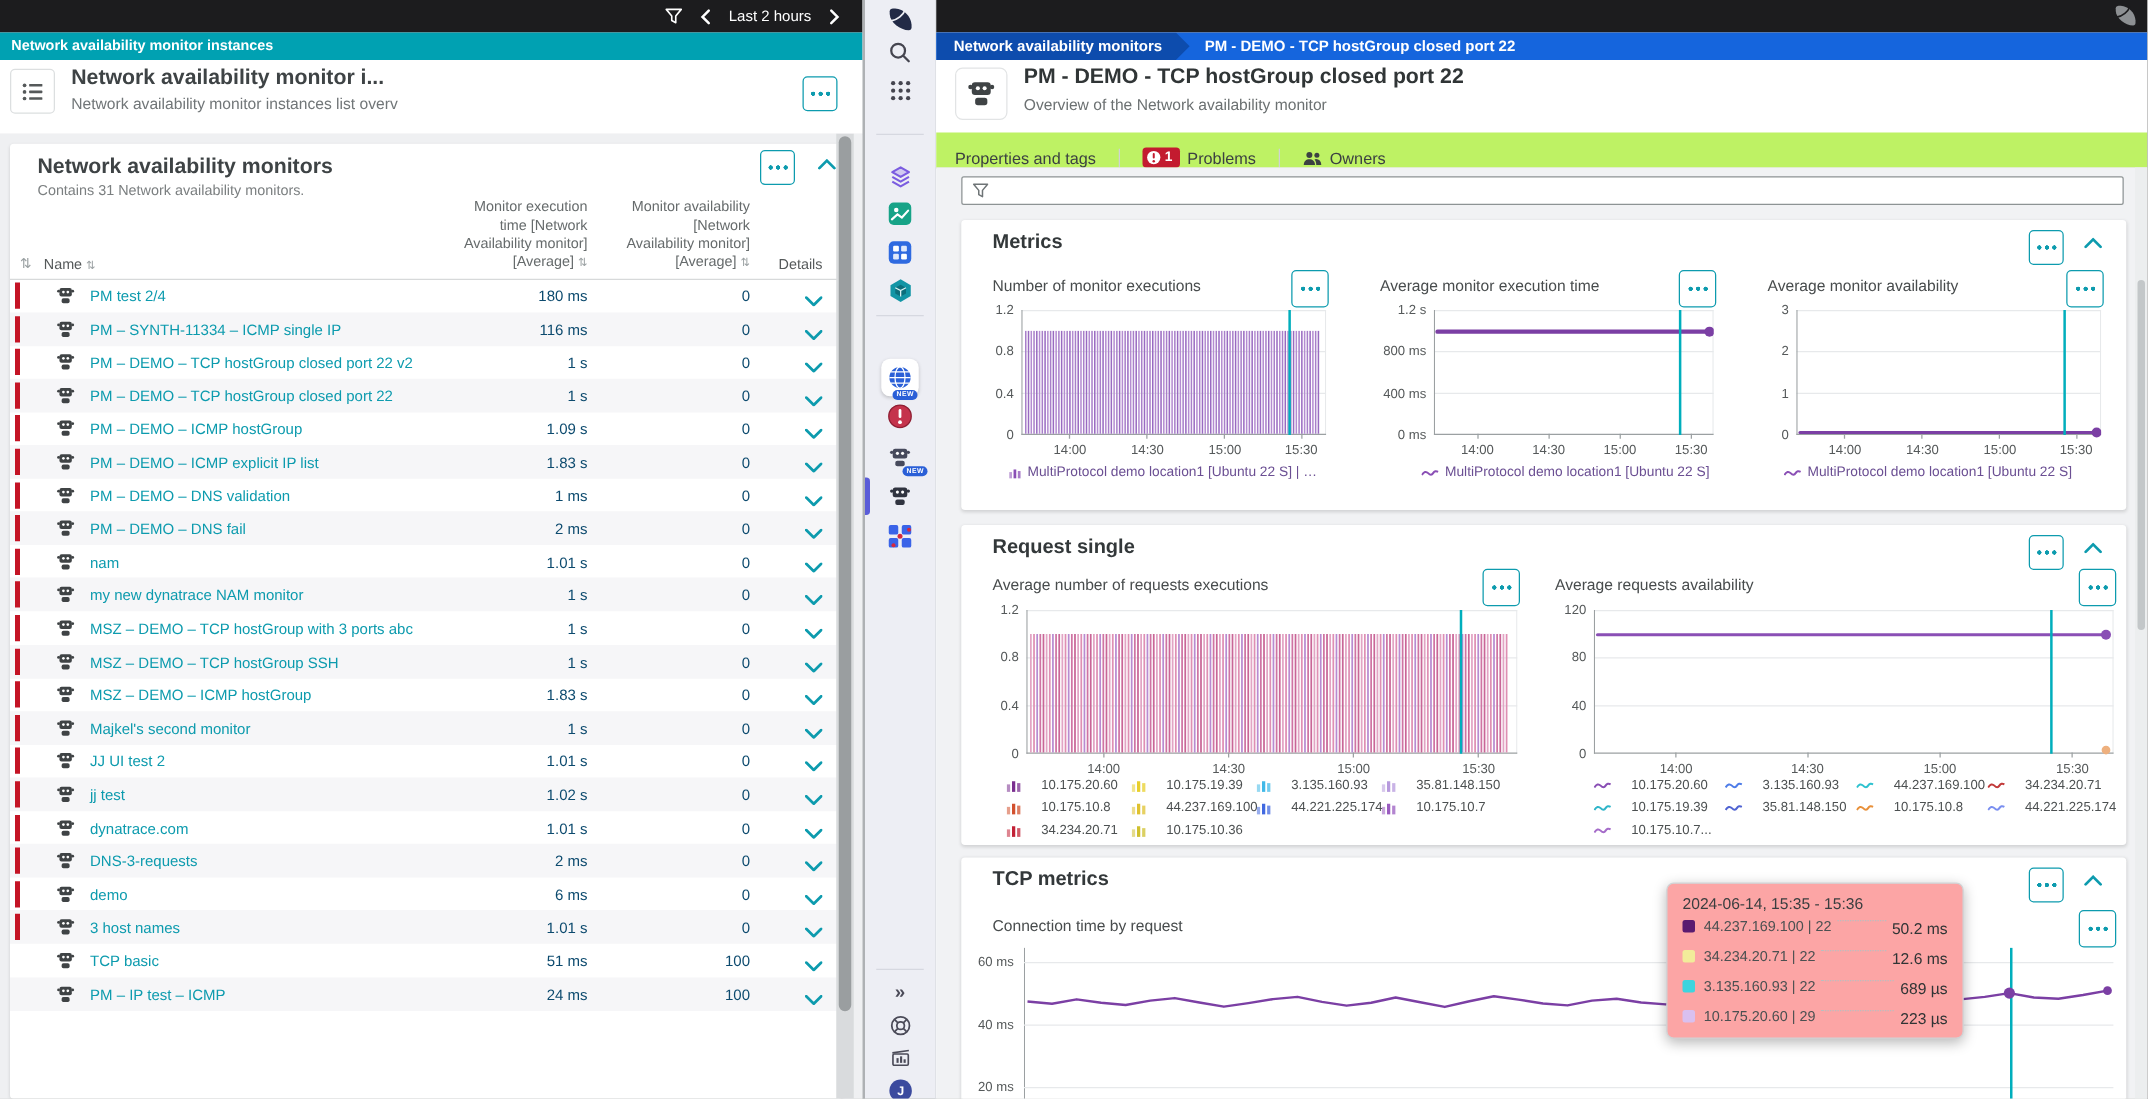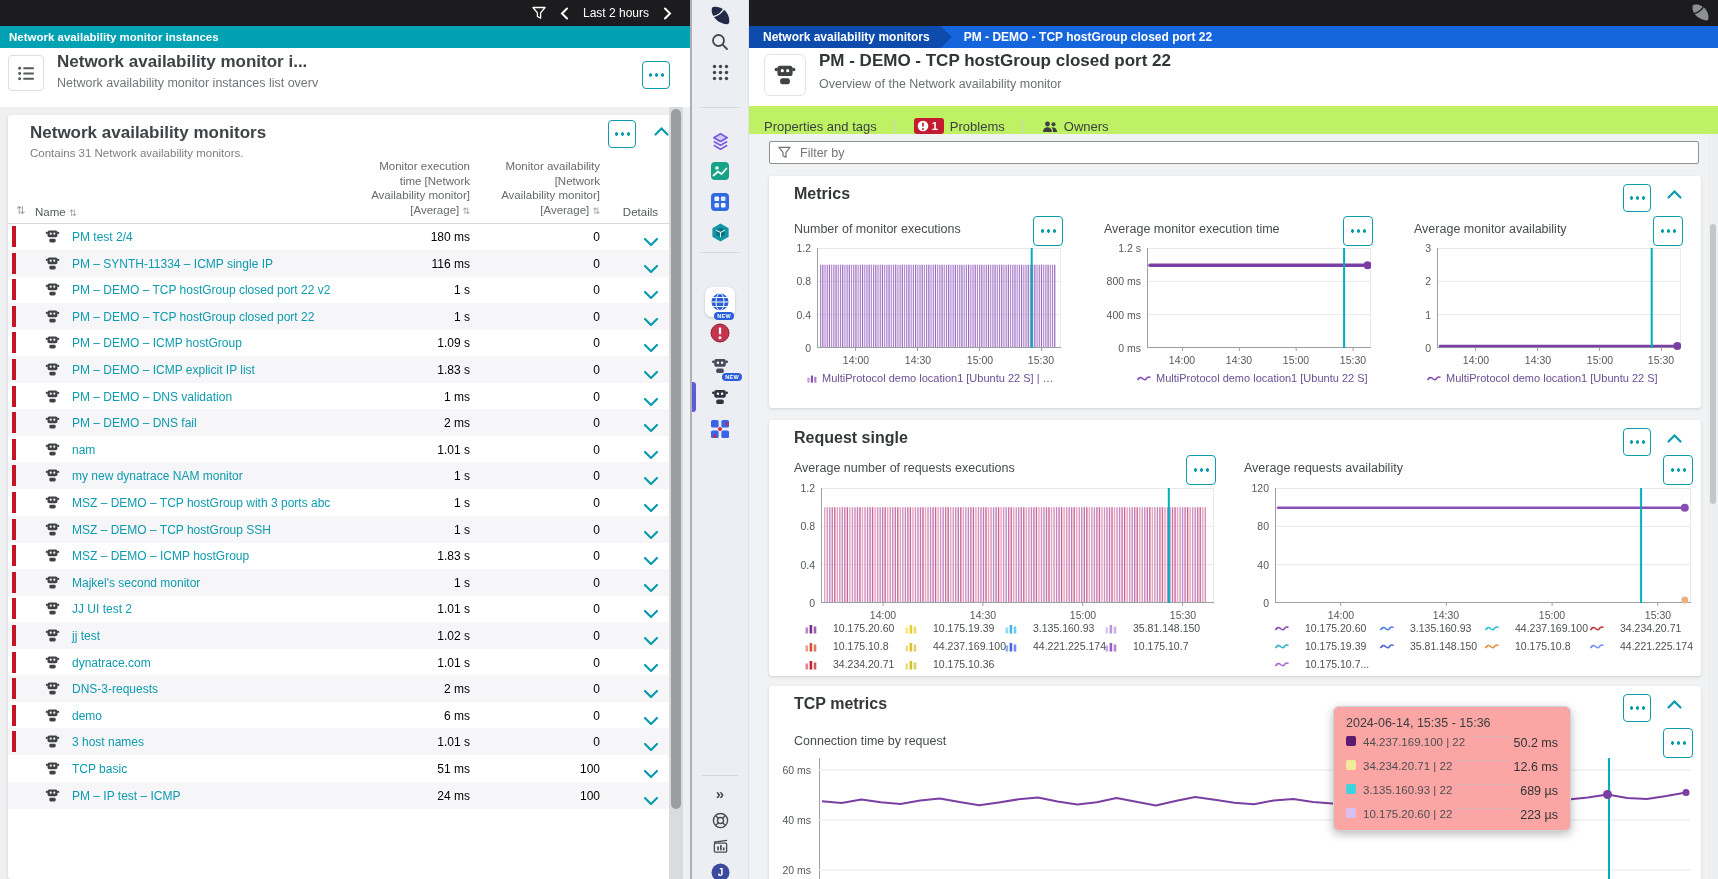--- a/index.html
+++ b/index.html
@@ -26,21 +26,21 @@
   .chup{display:inline-flex;}
   .lthead{position:absolute;left:0;top:48px;width:100%;height:60px;border-bottom:1px solid #d7d9da;font-size:11.5px;color:#666b6c;}
   .colhdr{position:absolute;bottom:5px;text-align:right;line-height:14.5px;}
   .sort{color:#9aa0a2;font-size:9px;font-family:"DejaVu Sans",sans-serif;}
   .lrows{position:absolute;left:0;top:108px;width:100%;height:586px;overflow:hidden;}
   .lrow{position:absolute;left:0;width:100%;height:27px;}
   .lrow.alt{background:#f6f6f8;}
   .redbar{position:absolute;left:4px;top:3px;width:4px;height:21px;background:#c41425;}
   .lrobot{position:absolute;left:36px;top:5px;}
   .lname{position:absolute;left:64px;top:7px;font-size:12px;color:#0d9bae;cursor:pointer;white-space:nowrap;}
-  .lval{position:absolute;top:7px;font-size:12px;color:#000000;text-align:right;}
+  .lval{position:absolute;top:7px;font-size:12px;color:#0c4a6e;text-align:right;}
   .lchev{position:absolute;right:16px;top:9px;cursor:pointer;}
   .vscroll{position:absolute;left:669px;top:48px;width:14px;height:831px;background:#d9dbdd;}
   .vscroll .vthumb{position:absolute;left:2px;top:2px;width:10px;height:700px;background:#9a9ea0;border-radius:5px;}
   .win-sep{position:absolute;left:690px;top:0;width:2px;height:879px;background:#aeb1b4;}
   
   .rail{position:absolute;left:692px;top:0;width:56px;height:879px;background:#edeef4;border-right:1px solid #dfe1e6;}
   .rail-item{position:absolute;left:0;width:56px;display:flex;align-items:center;justify-content:center;cursor:pointer;}
   .rail-div{position:absolute;left:9px;width:38px;height:1px;background:#d6d8e0;}
   .rail-tile{position:absolute;left:13px;width:30px;height:30px;background:#fff;border-radius:7px;box-shadow:0 1px 3px rgba(0,0,0,.18);display:flex;align-items:center;justify-content:center;}
   .newpill{position:absolute;font-size:5.5px;font-weight:bold;color:#fff;background:#2a5fd7;border-radius:4px;padding:1px 3px;letter-spacing:.3px;}
@@ -736,21 +736,20 @@
             </g>
           </svg>
         <span>Owners</span>
       </span>
     </div>
     <div class="rw-content">
       <div class="filterbox">
         <svg width="13" height="13" viewBox="0 0 14 14">
             <path d="M1 1.5 H13 L8.6 6.8 V12.2 L5.4 10.4 V6.8 Z" stroke="#6e7476" stroke-width="1.3" fill="none" stroke-linejoin="round"></path>
           </svg>
-        <input type="text" placeholder="Filter by" style="">
       </div>
 
       <div class="card" id="metrics-card" style="left:20px;top:42px;width:932px;height:232px;">
         <div class="sec-title">Metrics</div>
         <button class="tbtn" style="left:854px;top:8px;">
             <span class="mdots"></span>
           </button>
         <span class="chup" style="position:absolute;left:898px;top:14px;">
             <svg width="15" height="9" viewBox="0 0 15 9">
               <path d="M1.5 7.5 L7.5 1.5 L13.5 7.5" stroke="#0d9bae" stroke-width="2.2" fill="none" stroke-linecap="round"></path>
@@ -1360,21 +1359,21 @@
               <div class="tt-val">12.6 ms</div>
             </div>
             <div class="tt-row">
               <div class="tt-sq" style="background: rgb(62, 212, 222);"></div>
               <div class="tt-lab">3.135.160.93 | 22</div>
               <div class="tt-fill"></div>
               <div class="tt-val">689 µs</div>
             </div>
             <div class="tt-row">
               <div class="tt-sq" style="background: rgb(217, 192, 239);"></div>
-              <div class="tt-lab">10.175.20.60 | 22</div>
+              <div class="tt-lab">10.175.20.60 | 29</div>
               <div class="tt-fill"></div>
               <div class="tt-val">223 µs</div>
             </div>
           </div>
       </div>
 
       <div class="rscroll" style="top:0;height:745px;">
           <div class="vthumb"></div>
         </div>
     </div>

